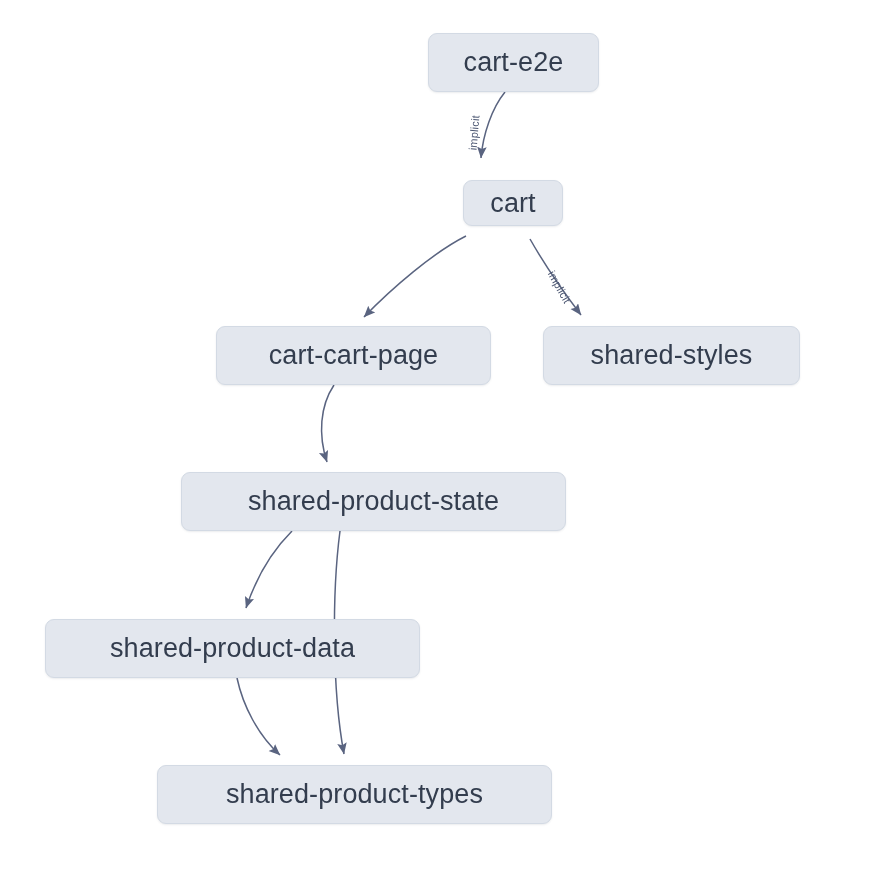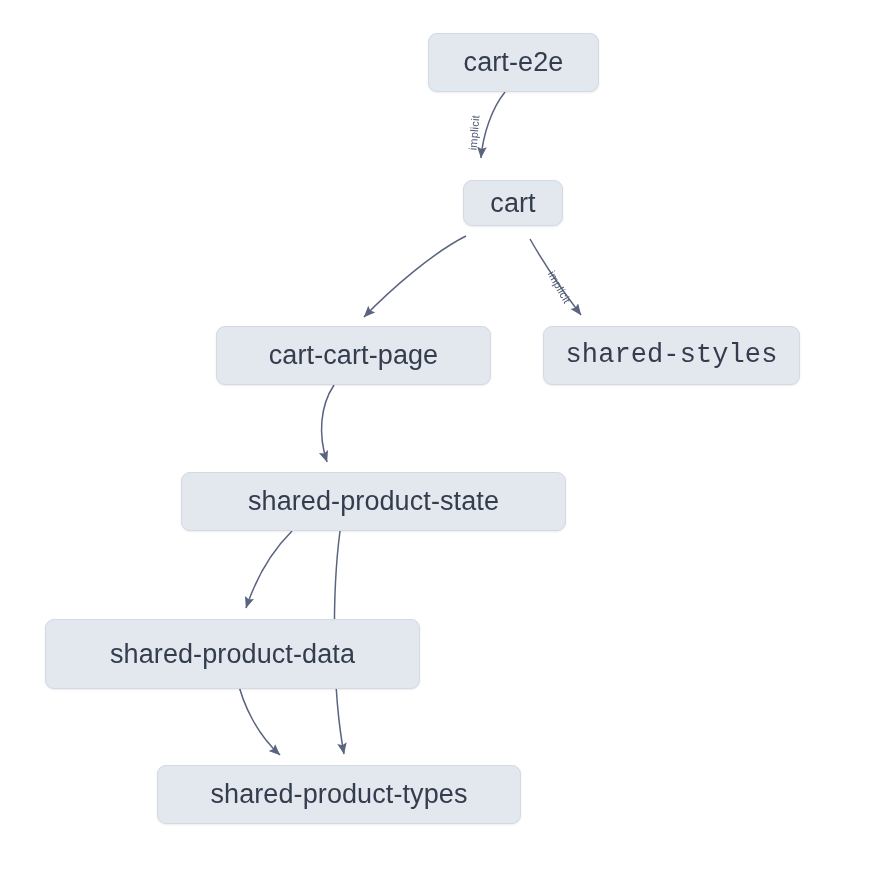--- a/index.html
+++ b/index.html
@@ -96,29 +96,29 @@
   </div>
 
   <div class="graph-node" style="left:463px; top:180px; width:100px; height:46px;">
     <span class="node-label">cart</span>
   </div>
 
   <div class="graph-node" style="left:216px; top:326px; width:275px; height:59px;">
     <span class="node-label">cart-cart-page</span>
   </div>
 
-  <div class="graph-node" style="left:543px; top:326px; width:257px; height:59px;font-family:Liberation Mono, monospace;">
+  <div class="graph-node" style="left:543px; top:326px; width:257px; height:59px;">
     <span class="node-label">shared-styles</span>
   </div>
 
   <div class="graph-node" style="left:161px; top:472px; width:385px; height:59px;margin-left:20px;">
     <span class="node-label">shared-product-state</span>
   </div>
 
-  <div class="graph-node" style="left:45px; top:619px; width:375px; height:70px;">
+  <div class="graph-node" style="left:45px; top:619px; width:375px; height:59px;">
     <span class="node-label">shared-product-data</span>
   </div>
 
-  <div class="graph-node" style="left:157px; top:765px; width:364px; height:59px;">
+  <div class="graph-node" style="left:157px; top:765px; width:395px; height:59px;">
     <span class="node-label">shared-product-types</span>
   </div>
 
 </div>
 
 </body></html>

